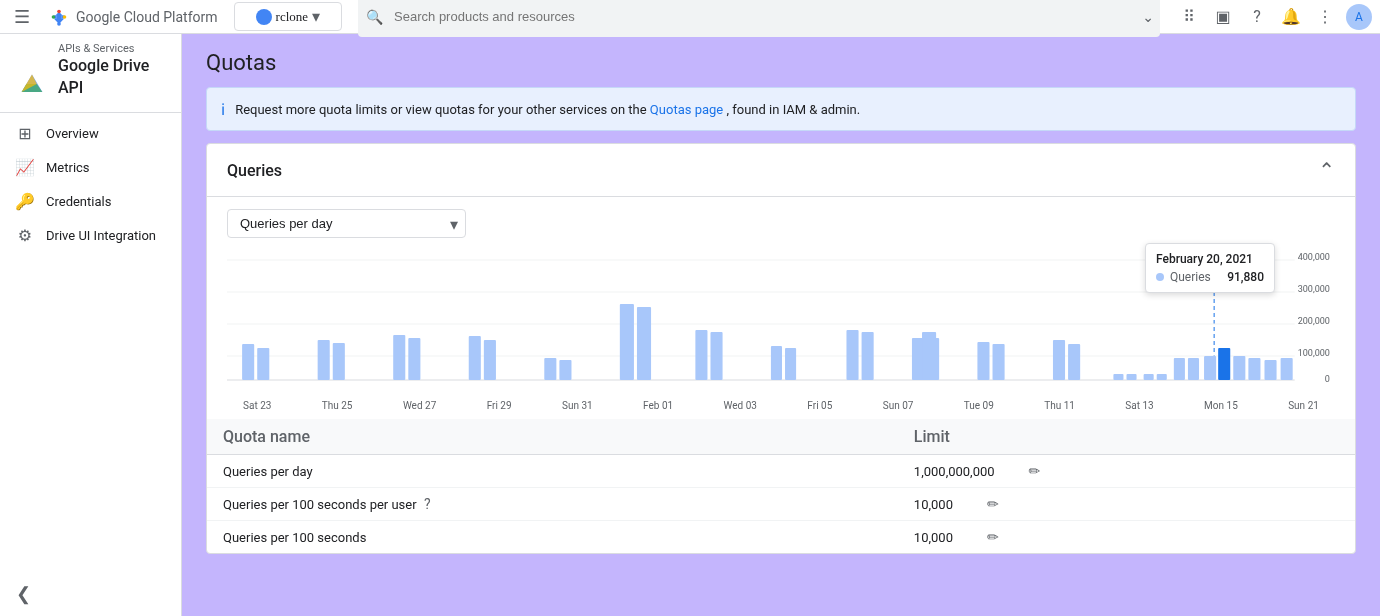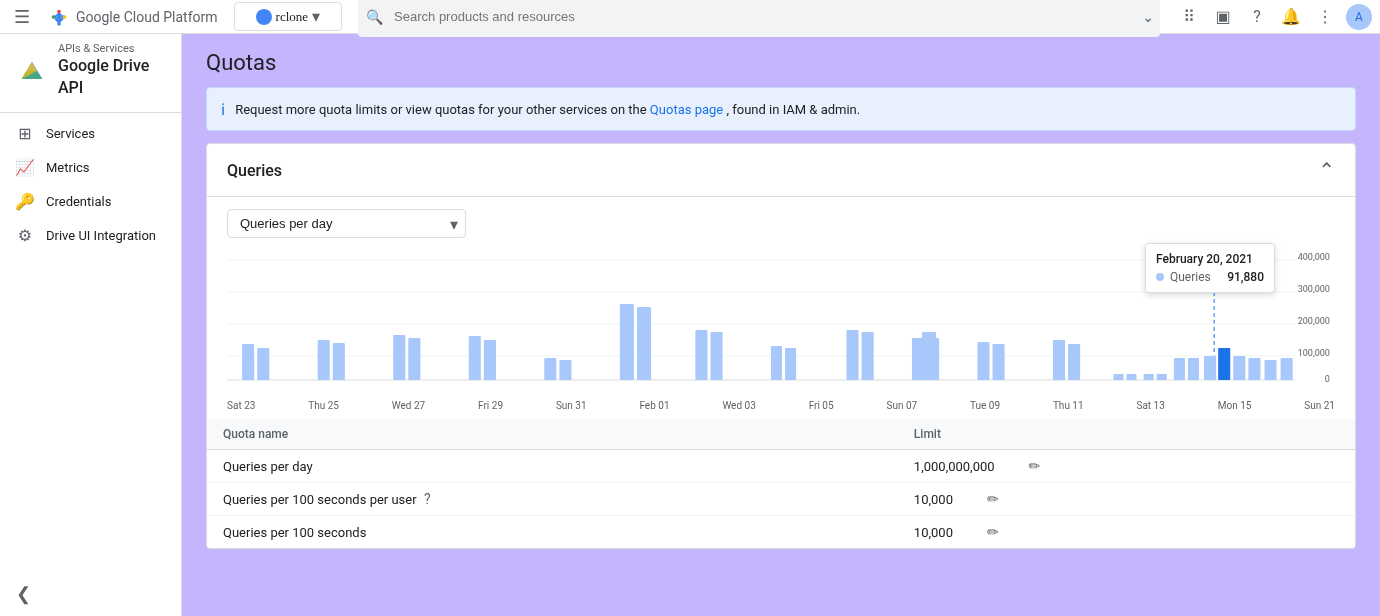--- a/index.html
+++ b/index.html
@@ -30,21 +30,21 @@
 
     
     .sidebar {
       position: fixed; top: 34px; left: 0; bottom: 0;
       width: 182px; background: #fff; border-right: 1px solid #dadce0;
       display: flex; flex-direction: column; overflow-y: auto;
     }
     .sidebar-api-label { font-size: 11px; color: #5f6368; }
     .sidebar-api-name { font-size: 16px; color: #202124; font-weight: 500; line-height: 1.4; }
     .sidebar-logo { width: 32px; height: 32px; margin-right: 10px; flex-shrink: 0; }
-    .sidebar-header-row { display: flex; align-items: center; padding: 8px 16px; }
+    .sidebar-header-row { display: flex; align-items: flex-end; padding: 8px 16px; }
     .sidebar-divider { height: 1px; background: #dadce0; margin: 4px 0; }
     .sidebar-item { display: flex; align-items: center; gap: 12px; padding: 8px 16px; cursor: pointer; font-size: 13px; color: #202124; border-radius: 0; }
     .sidebar-item-icon { width: 18px; height: 18px; display: flex; align-items: center; justify-content: center; color: #5f6368; font-size: 16px; flex-shrink: 0; }
 
     
     .main {
       margin-top: 34px; margin-left: 182px;
       padding: 16px 24px; min-height: calc(100vh - 34px);
       background: #c4b5fd;
     }
@@ -57,33 +57,33 @@
     .section-title { font-size: 16px; font-weight: 500; color: #202124; }
     .section-collapse { cursor: pointer; color: #5f6368; font-size: 20px; }
     .chart-controls { padding: 12px 20px 0; }
     .select-wrapper { position: relative; display: inline-block; }
     .select-wrapper select { appearance: none; border: 1px solid #dadce0; border-radius: 4px; padding: 6px 28px 6px 12px; font-size: 13px; color: #202124; background: #fff; cursor: pointer; min-width: 170px; outline: none; }
     .select-chevron { position: absolute; right: 8px; top: 50%; transform: translateY(-50%); color: #5f6368; pointer-events: none; font-size: 16px; }
 
     
     .chart-area { padding: 12px 20px 8px; position: relative; height: 160px; }
     .chart-svg { width: 100%; height: 100%; }
-    .chart-labels { display: flex; justify-content: space-between; padding: 2px 20px 8px; font-size: 10px; color: #5f6368; }
+    .chart-labels { display: flex; justify-content: space-between; padding: 2px 36px 8px; font-size: 10px; color: #5f6368; }
 
     
     .tooltip-box { position: absolute; background: #fff; border: 1px solid #dadce0; border-radius: 4px; padding: 8px 10px; font-size: 12px; box-shadow: 0 2px 6px rgba(0,0,0,0.15); top: 10px; right: 100px; pointer-events: none; min-width: 130px; }
     .tooltip-title { font-weight: 500; margin-bottom: 4px; color: #202124; }
     .tooltip-row { display: flex; align-items: center; gap: 6px; }
     .tooltip-dot { width: 8px; height: 8px; border-radius: 50%; background: #a8c7fa; flex-shrink: 0; }
     .tooltip-label { color: #5f6368; }
     .tooltip-value { font-weight: 500; color: #202124; margin-left: auto; }
 
     
     .quota-table { width: 100%; border-collapse: collapse; margin: 0; }
-    .quota-table th { text-align: left; font-size: 12px; font-weight: 500; color: #5f6368; padding: 8px 16px; border-bottom: 1px solid #dadce0; background: #f8f9fa; }
+    .quota-table th { text-align: left; font-size: 16px; font-weight: 500; color: #5f6368; padding: 8px 16px; border-bottom: 1px solid #dadce0; background: #f8f9fa; }
     .quota-table td { padding: 8px 16px; border-bottom: 1px solid #f1f3f4; font-size: 13px; color: #202124; }
     .quota-table tr:last-child td { border-bottom: none; }
     .edit-icon { color: #5f6368; cursor: pointer; font-size: 14px; margin-left: 6px; }
     .help-icon { color: #5f6368; font-size: 14px; margin-left: 4px; }
     .limit-cell { display: flex; align-items: center; gap: 28px; }
   </style>
 </head>
 <body>
 
 <nav class="top-nav">
@@ -137,21 +137,21 @@
     </svg>
     <div>
       <div class="sidebar-api-label">APIs &amp; Services</div>
       <div class="sidebar-api-name">Google Drive API</div>
     </div>
   </div>
   <div class="sidebar-divider"></div>
 
   <div class="sidebar-item">
     <span class="sidebar-item-icon">⊞</span>
-    <span>Services</span>
+    <span>Overview</span>
   </div>
   <div class="sidebar-item">
     <span class="sidebar-item-icon">📈</span>
     <span>Metrics</span>
   </div>
   <div class="sidebar-item">
     <span class="sidebar-item-icon">🔑</span>
     <span>Credentials</span>
   </div>
   <div class="sidebar-item">

